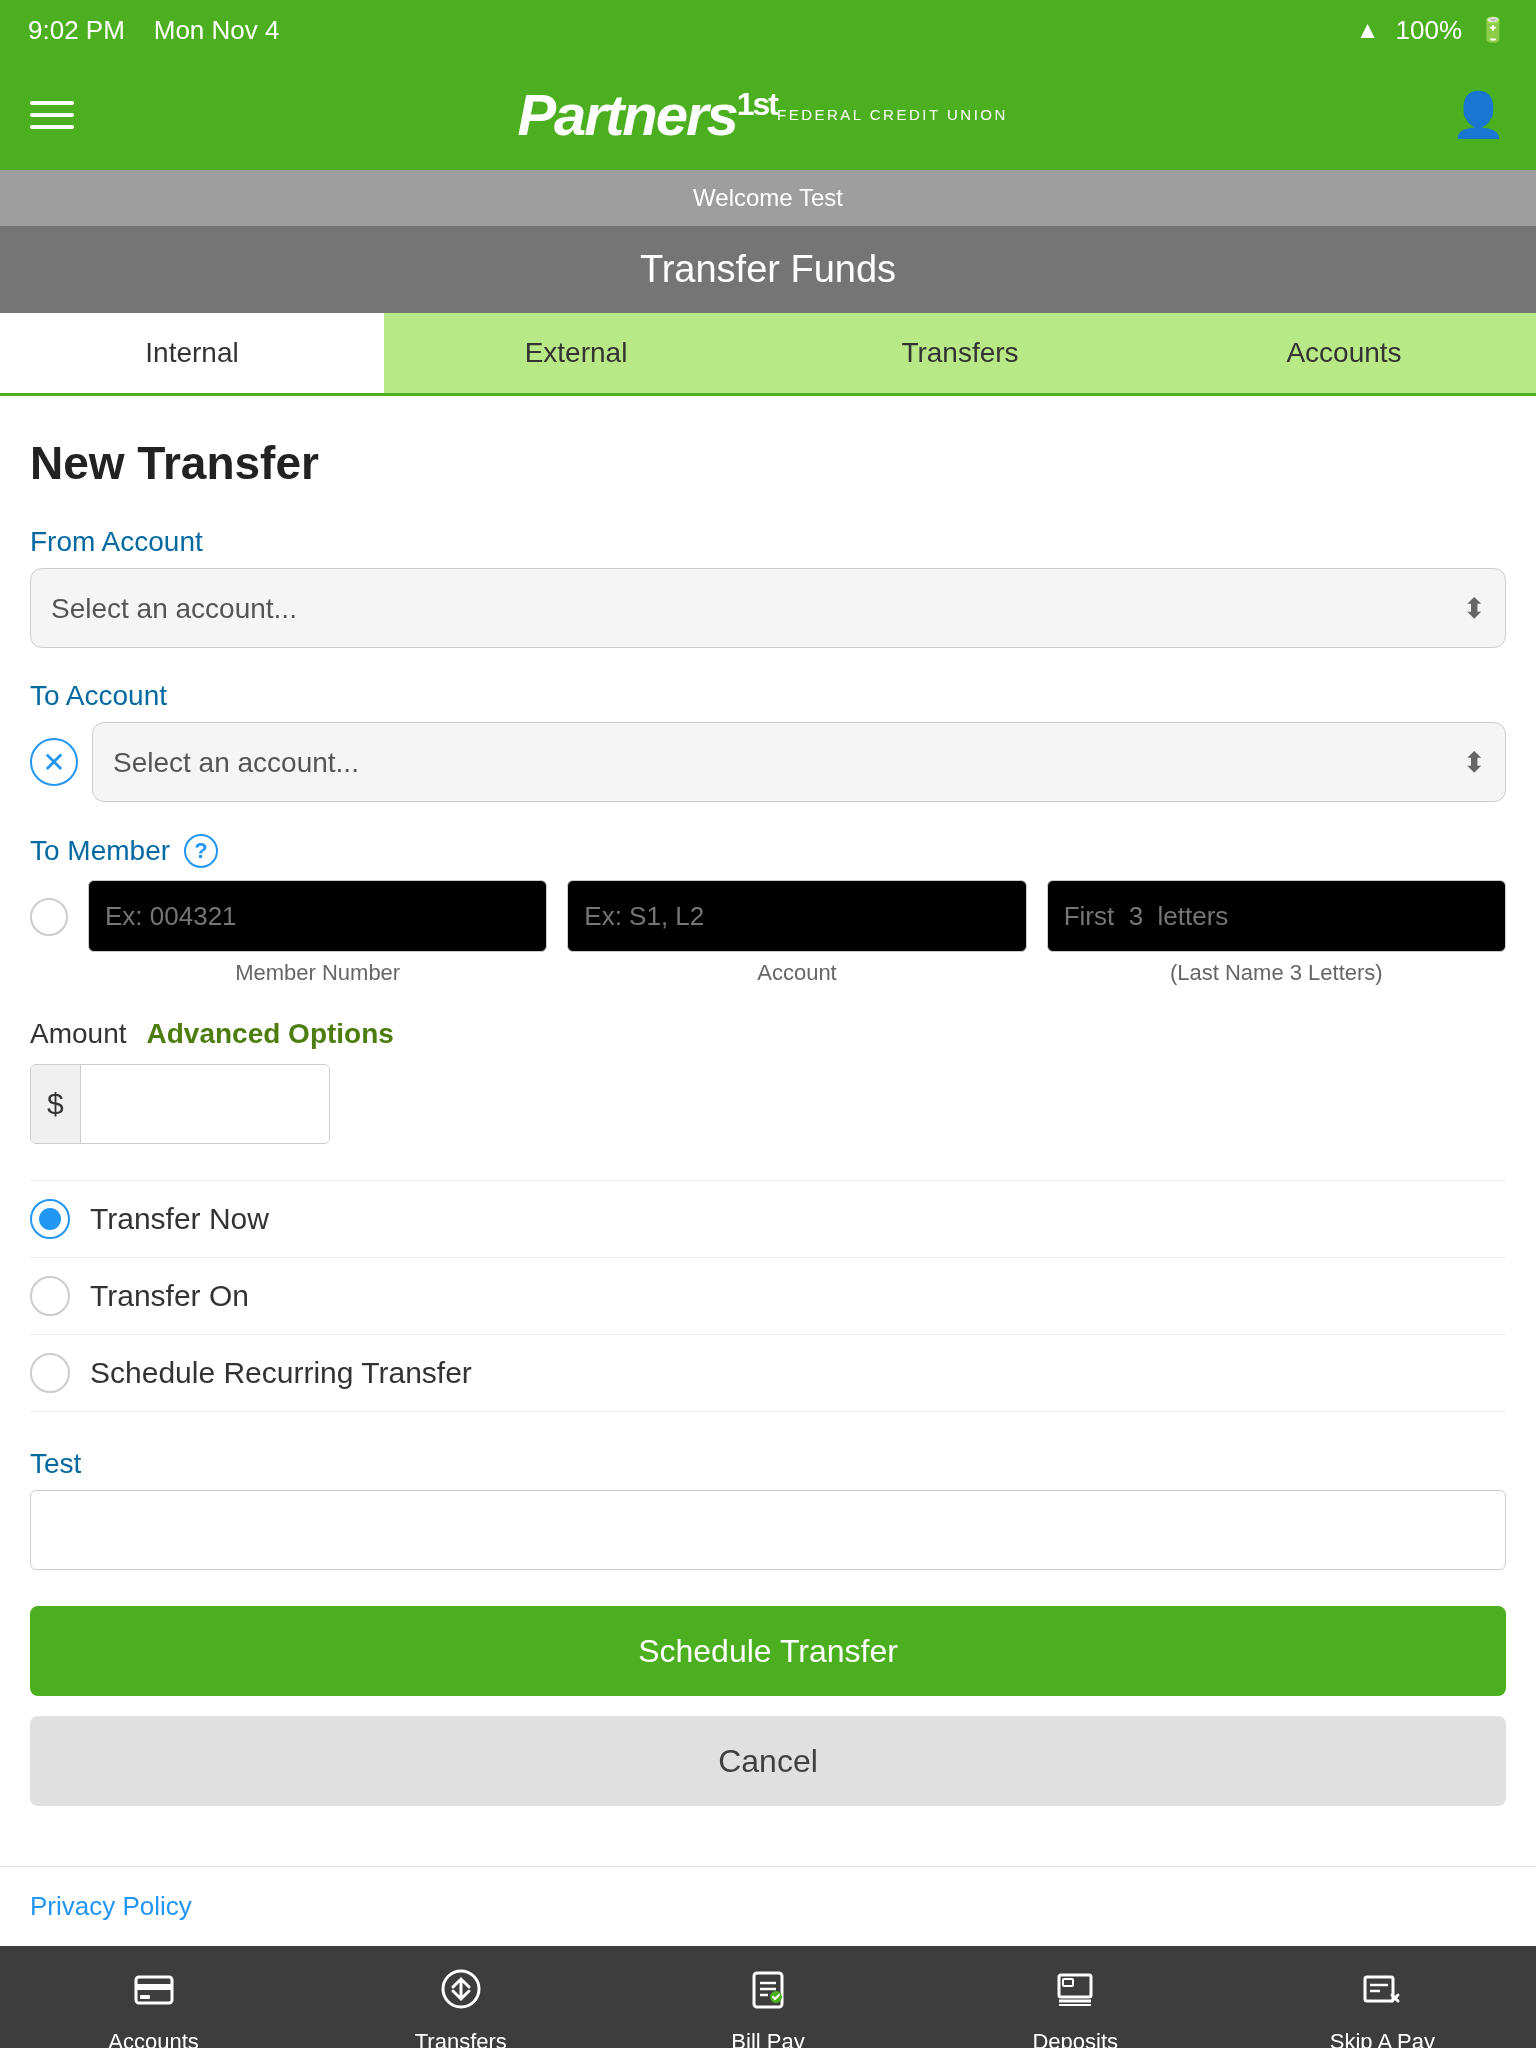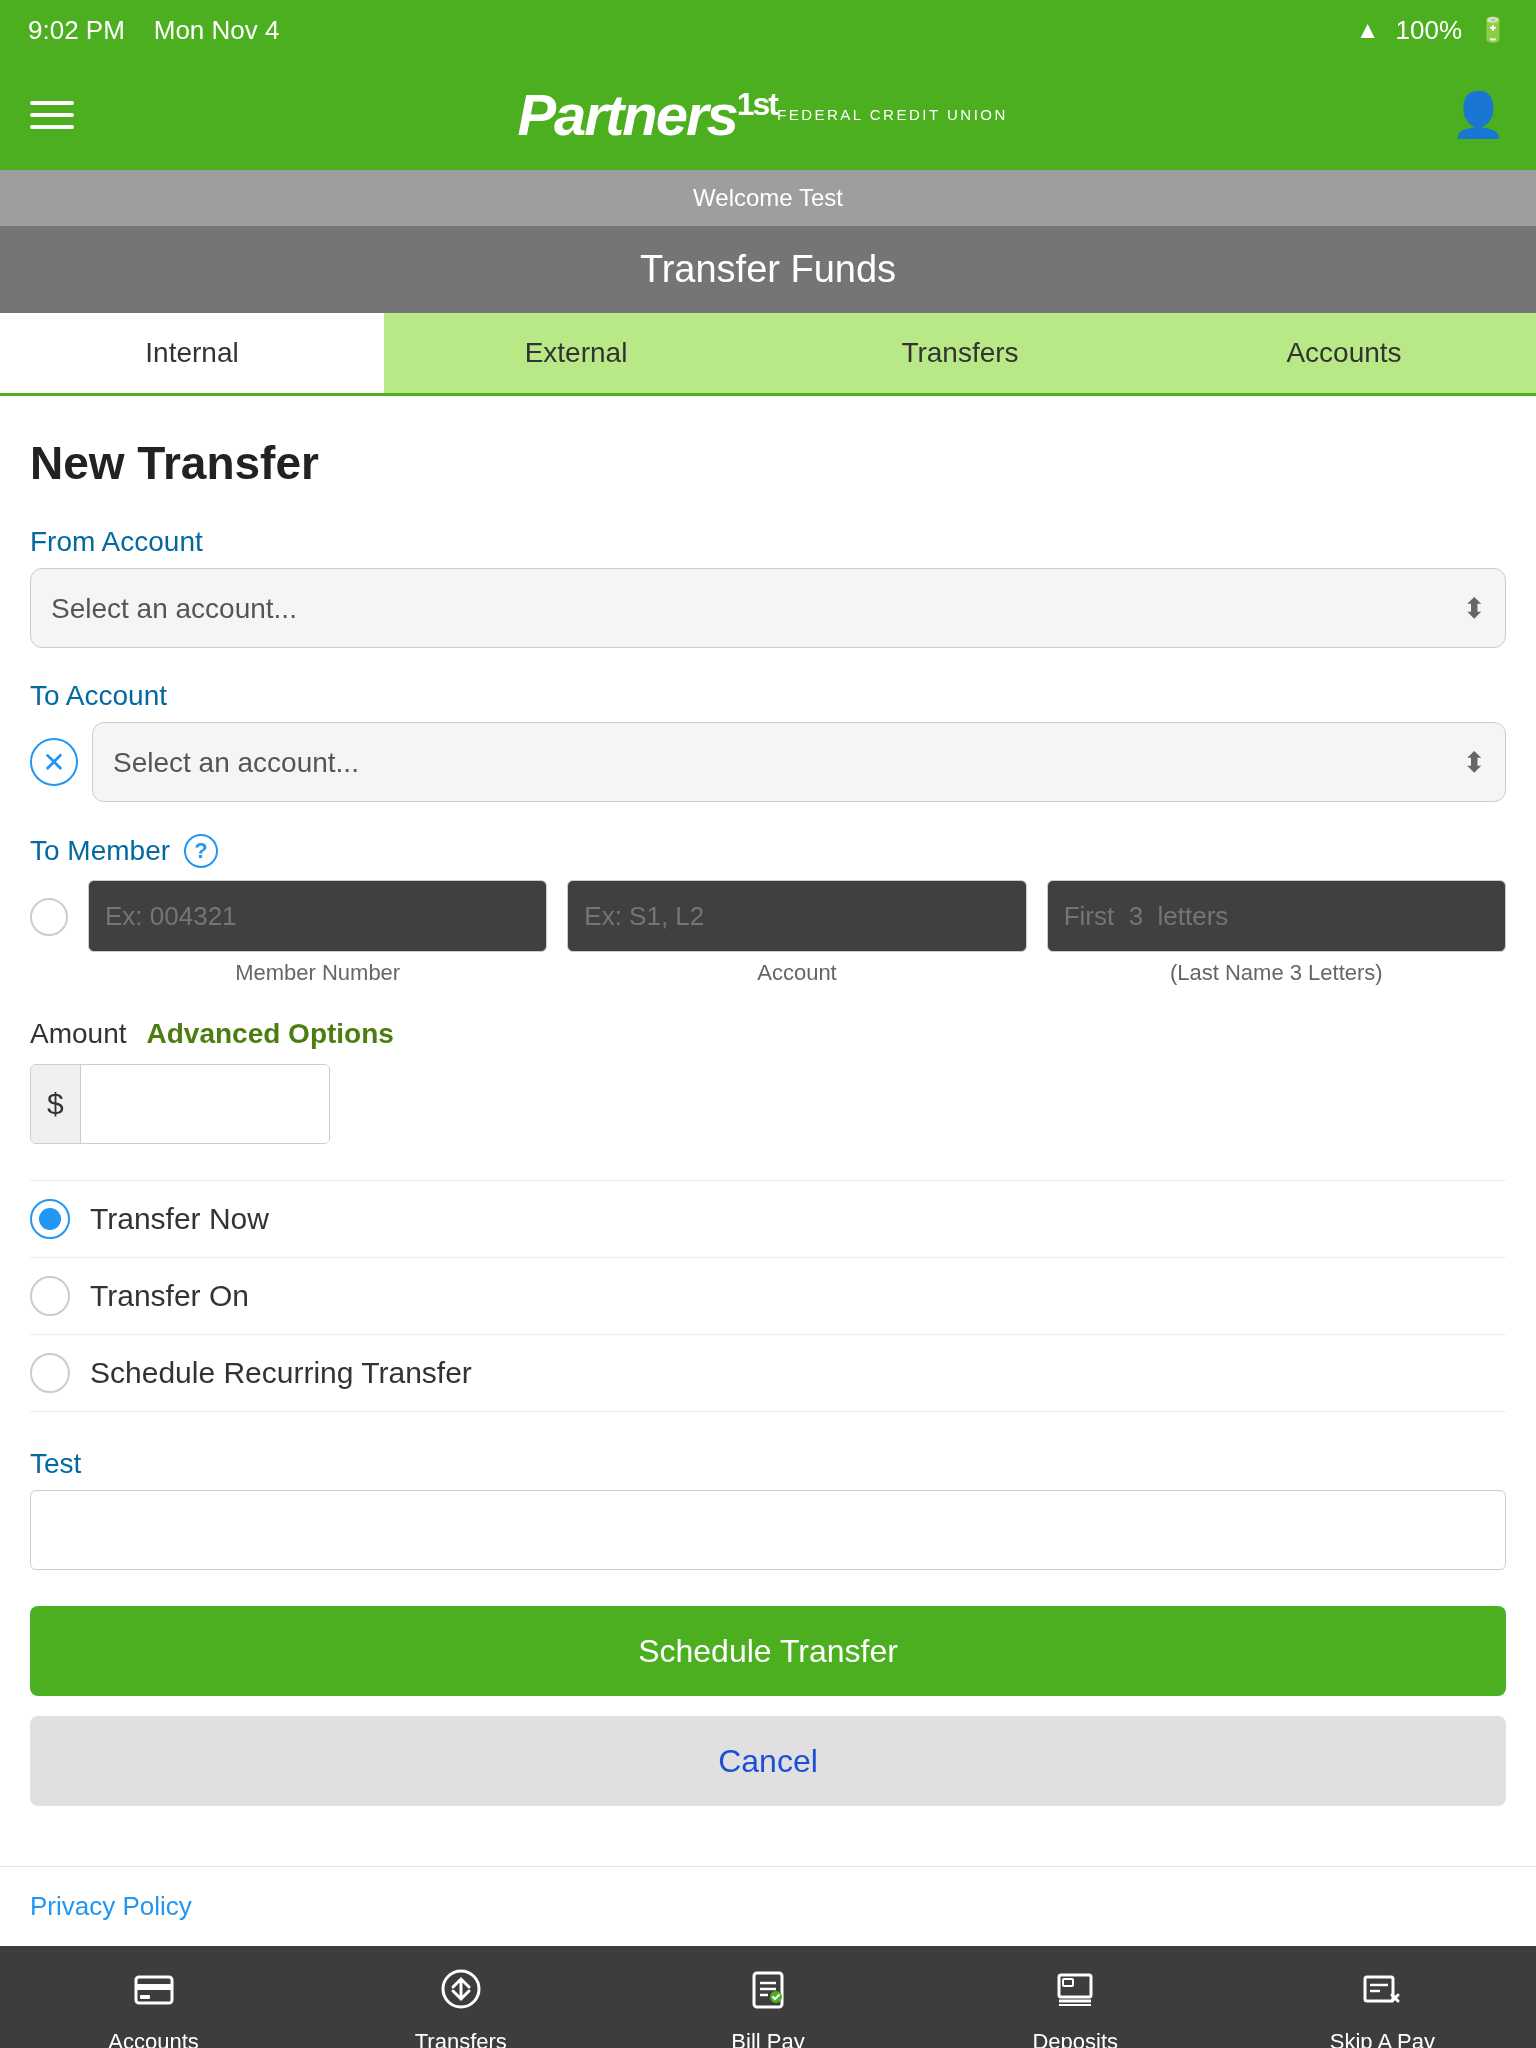--- a/index.html
+++ b/index.html
@@ -215,21 +215,21 @@
       flex: 1;
     }
     .member-input {
       width: 100%;
       height: 72px;
       border: 1px solid #ccc;
       border-radius: 6px;
       font-size: 26px;
       padding: 0 16px;
       color: #999;
-      background: #404040;
+      background: #000000;
     }
     .member-input-label {
       font-size: 22px;
       color: #666;
       margin-top: 8px;
       text-align: center;
     }
 
     
     .amount-section {
@@ -346,21 +346,21 @@
       border-radius: 8px;
       font-size: 32px;
       font-weight: 400;
       cursor: pointer;
       margin-bottom: 20px;
     }
     .btn-cancel {
       width: 100%;
       height: 90px;
       background: #e0e0e0;
-      color: #1d4ed8;
+      color: #404040;
       border: none;
       border-radius: 8px;
       font-size: 32px;
       font-weight: 400;
       cursor: pointer;
       margin-bottom: 30px;
     }
 
     
     .footer-content {

